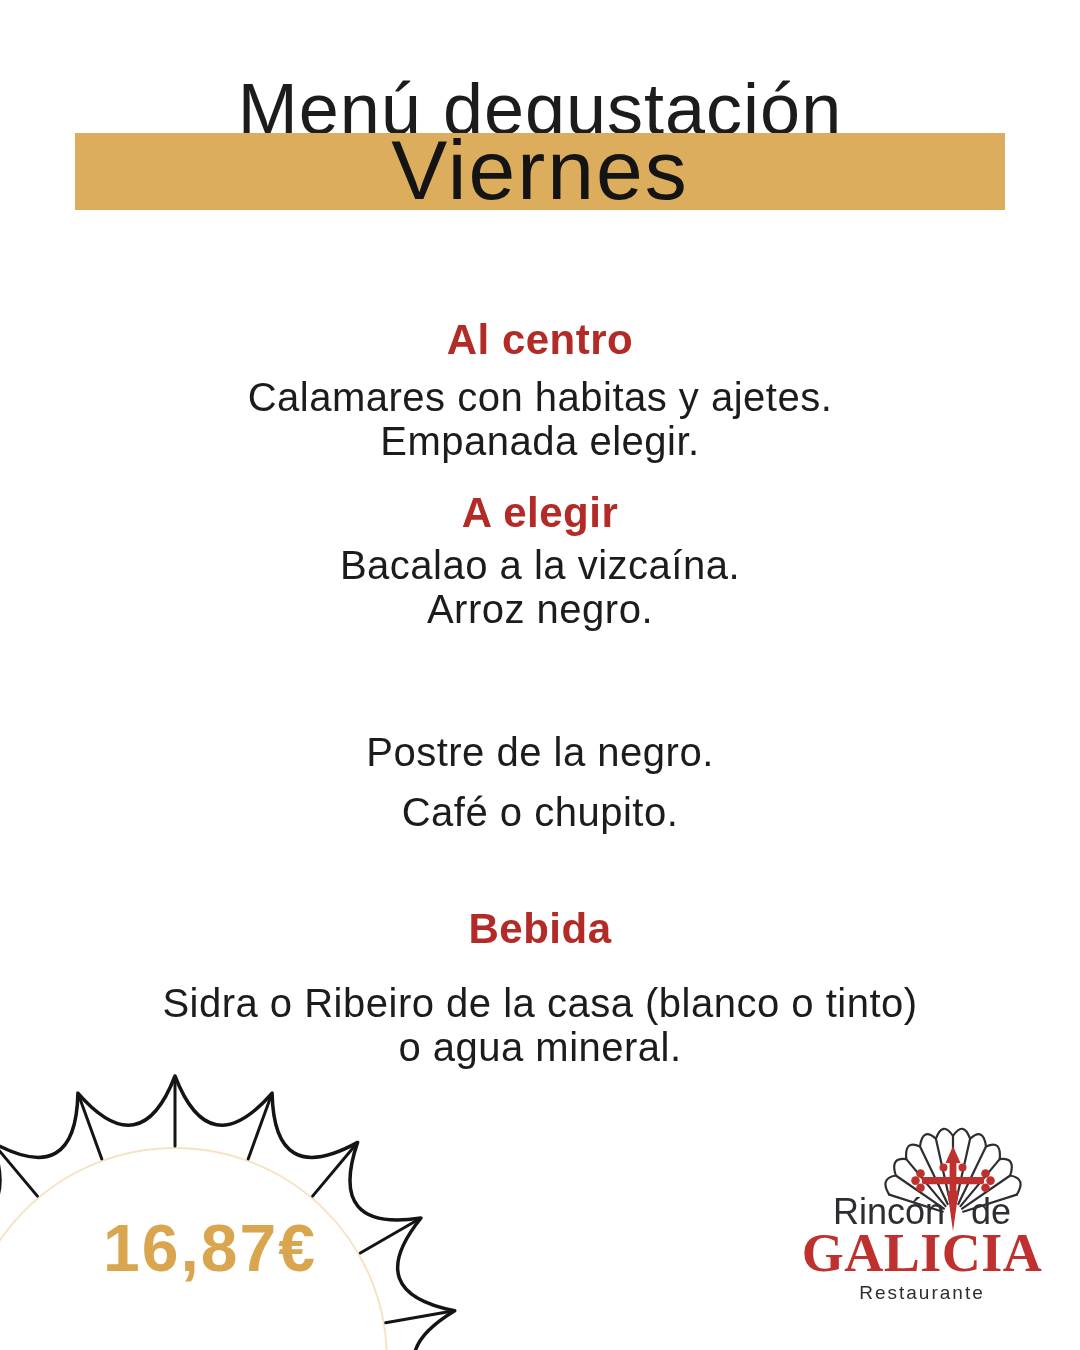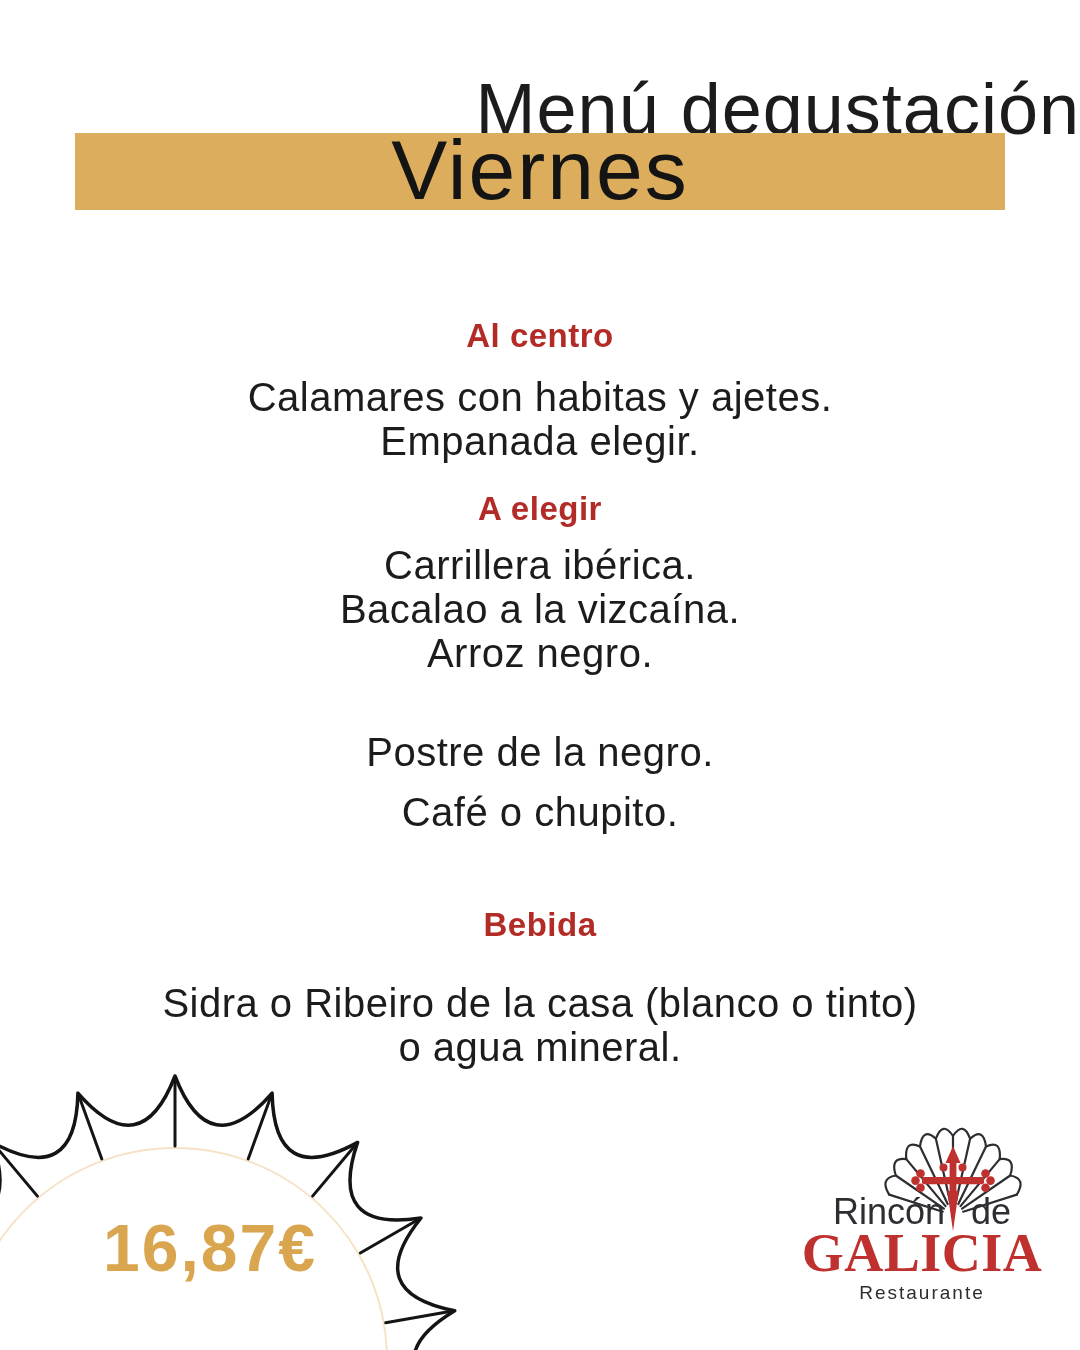--- a/index.html
+++ b/index.html
@@ -4,32 +4,32 @@
 <style>
   html,body { margin:0; padding:0; background:#ffffff; }
   .page {
     position:relative; width:1080px; height:1350px; overflow:hidden;
     background:#ffffff; font-family:"Liberation Sans", sans-serif;
   }
   .center-text { position:absolute; left:0; right:0; text-align:center; }
 
   .menu-title {
     top:73px; font-size:72px; font-weight:300; line-height:1;
-    color:var(--text-black,#1c1c1c); letter-spacing:1px;text-align:right;
+    color:var(--text-black,#1c1c1c); letter-spacing:1px;
   }
   .day-banner {
     position:absolute; left:75px; top:133px; width:930px; height:77px;
     background:var(--banner-gold,#DBAD5C);
   }
   .day-label {
     top:128px; font-size:84px; font-weight:300; line-height:1;
     color:#141414; letter-spacing:2px;
   }
   .section-heading {
-    font-size:33px; font-weight:700; line-height:1;
+    font-size:42px; font-weight:700; line-height:1;
     color:var(--heading-red,#B32B27); letter-spacing:0.5px;
   }
   .menu-block {
     font-size:40px; font-weight:400; line-height:44px;
     color:var(--text-black,#1c1c1c); letter-spacing:0.5px;
   }
   .price-label {
     position:absolute; left:45px; top:1215px; width:330px; text-align:center;
     font-size:66px; font-weight:700; letter-spacing:2px;
     color:var(--price-gold,#D9A64F); line-height:1; z-index:3;
@@ -66,21 +66,20 @@
   <div class="center-text day-label">Viernes</div>
 
   <div class="center-text section-heading" style="top:319px">Al centro</div>
   <div class="center-text menu-block" style="top:375px">
     <div>Calamares con habitas y ajetes.</div>
     <div>Empanada elegir.</div>
   </div>
 
   <div class="center-text section-heading" style="top:492px">A elegir</div>
   <div class="center-text menu-block" style="top:543px">
-    <div>Carrillera ibérica.</div>
     <div>Bacalao a la vizcaína.</div>
     <div>Arroz negro.</div>
   </div>
 
   <div class="center-text menu-block" style="top:730px">Postre de la negro.</div>
   <div class="center-text menu-block" style="top:790px">Café o chupito.</div>
 
   <div class="center-text section-heading" style="top:908px">Bebida</div>
   <div class="center-text menu-block" style="top:981px">
     <div>Sidra o Ribeiro de la casa (blanco o tinto)</div>

